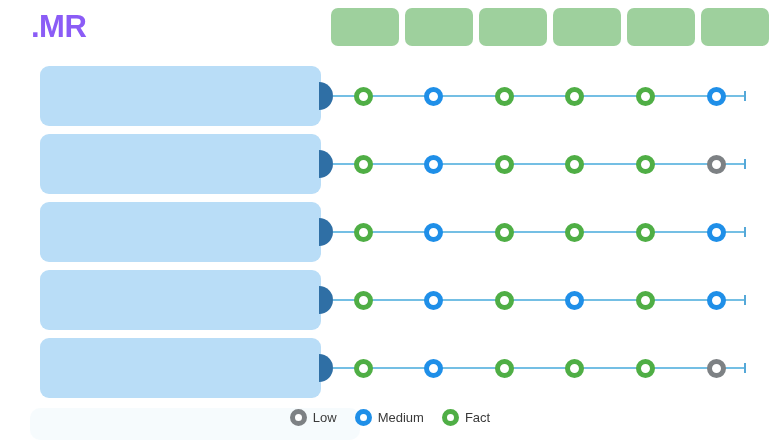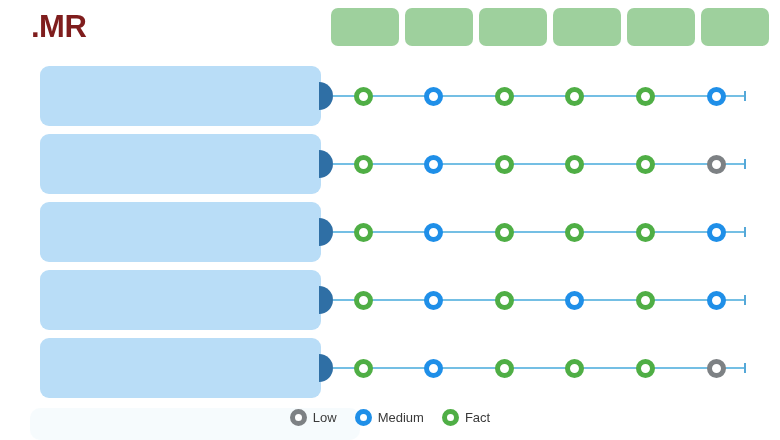--- a/index.html
+++ b/index.html
@@ -49,21 +49,21 @@
     background: #1a78ad;
     color: #ffffff;
     font-size: 31px;
     font-weight: 700;
     letter-spacing: -0.5px;
     line-height: 1;
     padding: 4px 7px 6px 7px;
     font-family: "Liberation Sans", sans-serif;
   }
   .logo-suffix {
-    color: #7f1d1d;
+    color: #8b5cf6;
     font-size: 31px;
     font-weight: 700;
     letter-spacing: -0.5px;
     line-height: 1;
     padding-left: 3px;
     padding-bottom: 2px;
   }
 
   
   .header-chips {

